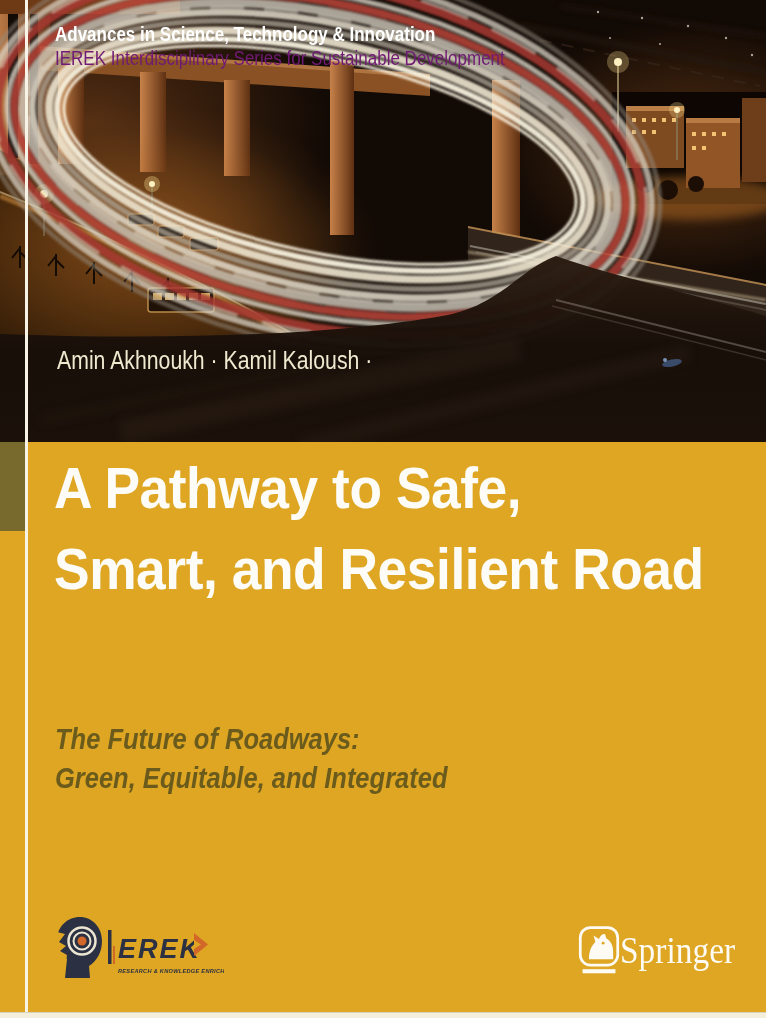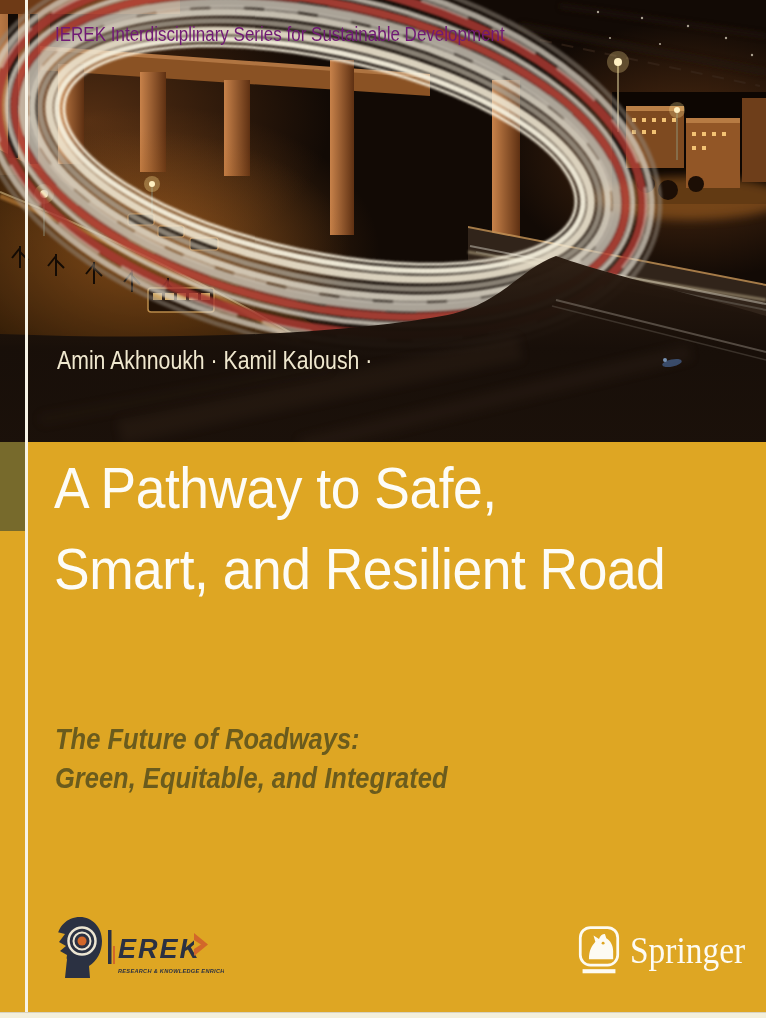--- a/index.html
+++ b/index.html
@@ -9,27 +9,27 @@
   }
   .photo { position:absolute; left:0; top:0; width:766px; height:442px; }
   .cond   { display:inline-block; transform:scaleX(0.85); transform-origin:0 50%; white-space:nowrap; }
   .cond-t { display:inline-block; transform:scaleX(0.92); transform-origin:0 50%; white-space:nowrap; }
   .series { position:absolute; left:55px; top:22px; }
   .series .l1 { font-size:20px; line-height:24px; font-weight:bold; color:#ffffff; }
   .series .l2 { font-size:20px; line-height:24px; font-weight:normal; color:#701a75; }
   .authors { position:absolute; left:57px; top:341px; font-size:25px; line-height:39px; color:#f0e8cf; }
   .authors .row { white-space:nowrap; }
   .authors .role { font-style:italic; margin-left:30px; color:#ede3c6; }
-  .title { position:absolute; left:54px; top:447px; font-size:58px; line-height:81px; font-weight:400; color:#fdfcf7; letter-spacing:-0.5px; }
+  .title { position:absolute; left:54px; top:447px; font-size:58px; line-height:81px; font-weight:700; color:#fdfcf7; letter-spacing:-0.5px; }
   .subtitle { position:absolute; left:55px; top:719px; font-size:30px; line-height:39px; font-weight:bold; color:#6a5b1d;font-style:italic; }
   .olive-strip { position:absolute; left:0; top:442px; width:25px; height:89px; background:#776a2c; }
   .vrule { position:absolute; left:25px; top:0; width:3px; height:1018px; background:#f7f3e6; }
   .bottom-strip { position:absolute; left:0; bottom:0; width:766px; height:5px; background:#f3efdc; border-top:1px solid #d8d2c0; }
   .ierek { position:absolute; left:54px; top:916px; width:170px; height:66px;font-style:italic; }
-  .springer { position:absolute; left:578px; top:924px; display:flex; align-items:center; gap:10px; height:52px; }
+  .springer { position:absolute; left:578px; top:924px; display:flex; align-items:center; gap:0; height:52px; }
   .springer .name { font-family:"Liberation Serif", serif; font-size:38px; color:#fdfbf3; display:inline-block; transform:scaleX(0.88); transform-origin:0 50%; }
 </style>
 </head>
 <body>
 
 <div class="cover">
 
   <svg class="photo" viewBox="0 0 766 442" width="766" height="442">
     <defs>
       <filter id="b1" x="-20%" y="-20%" width="140%" height="140%">
@@ -191,20 +191,21 @@
       <line x1="300" y1="446" x2="690" y2="352" stroke="#3c2d20" stroke-width="16" opacity="0.22" filter="url(#b3)"></line>
       <line x1="40" y1="420" x2="330" y2="366" stroke="#332619" stroke-width="10" opacity="0.18" filter="url(#b3)"></line>
       <line x1="556" y1="300" x2="766" y2="352" stroke="#8d8479" stroke-width="2" opacity="0.5"></line>
       <line x1="552" y1="306" x2="766" y2="360" stroke="#6b6359" stroke-width="1.5" opacity="0.4"></line>
       <ellipse cx="672" cy="363" rx="10" ry="3.5" fill="#4a6a9c" opacity="0.65" transform="rotate(-12 672 363)"></ellipse>
       <circle cx="665" cy="360" r="2" fill="#8fb3dd" opacity="0.8"></circle>
     </g>
   </svg>
 
   <div class="series">
+    <div class="l1"><span class="cond">Advances in Science, Technology &amp; Innovation</span></div>
     <div class="l2"><span class="cond">IEREK Interdisciplinary Series for Sustainable Development</span></div>
   </div>
 
   <div class="authors">
     <div class="row"><span class="cond">Amin Akhnoukh · Kamil Kaloush ·</span></div>
   </div>
 
   <div class="olive-strip"></div>
   <div class="vrule"></div>
 

